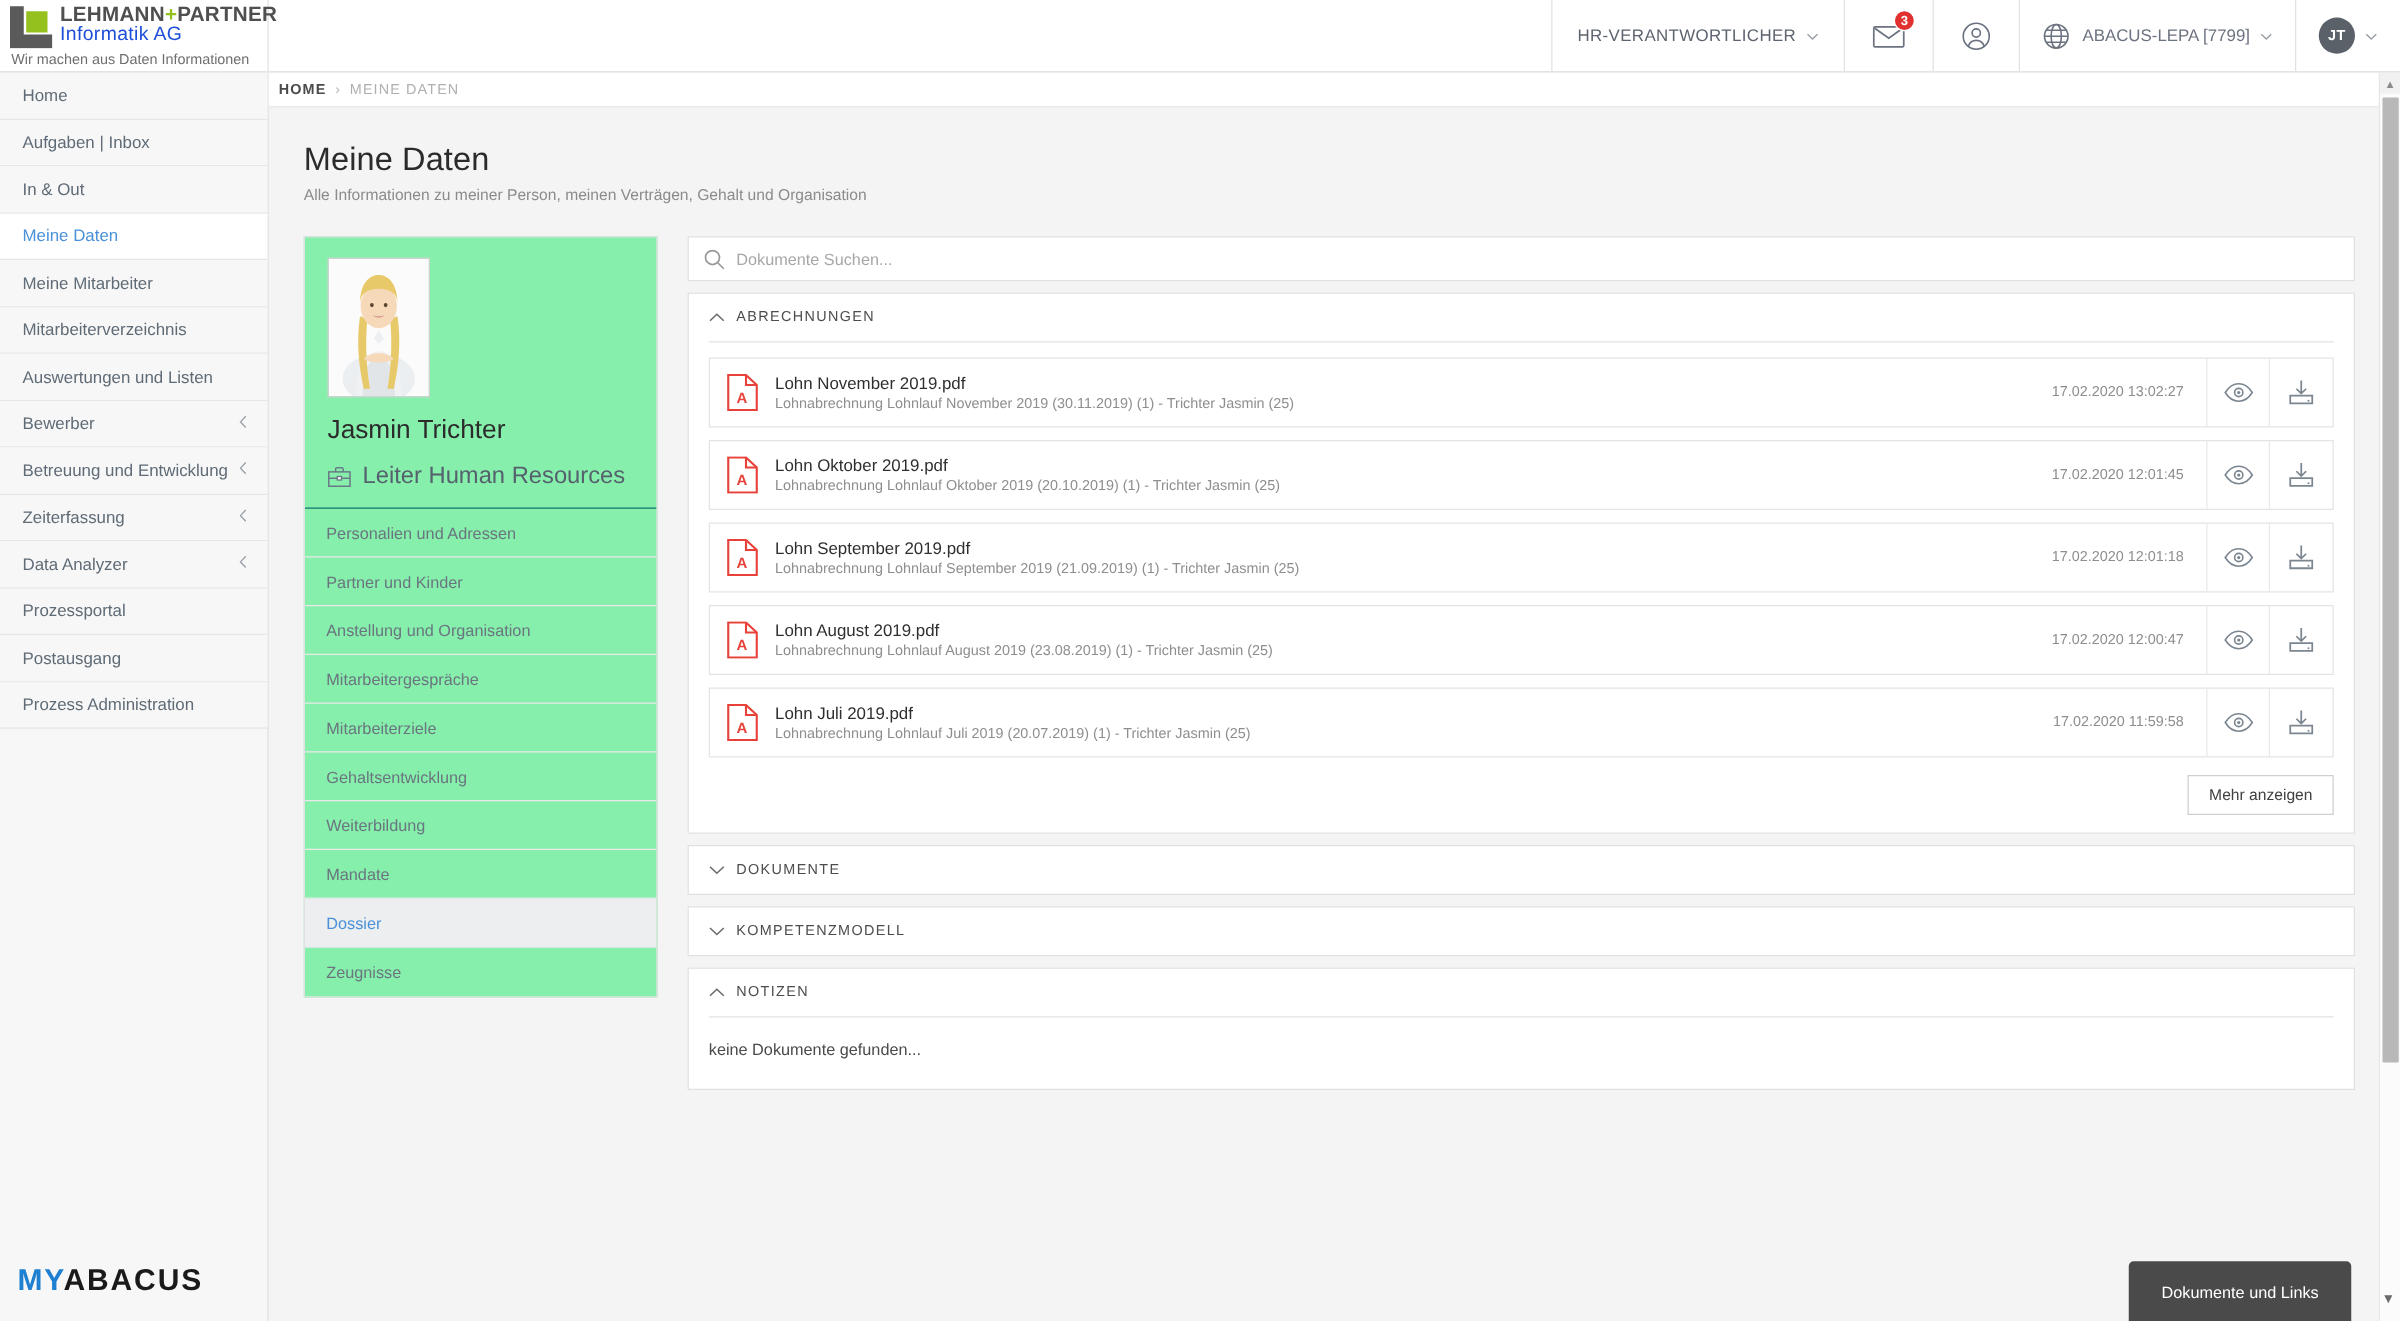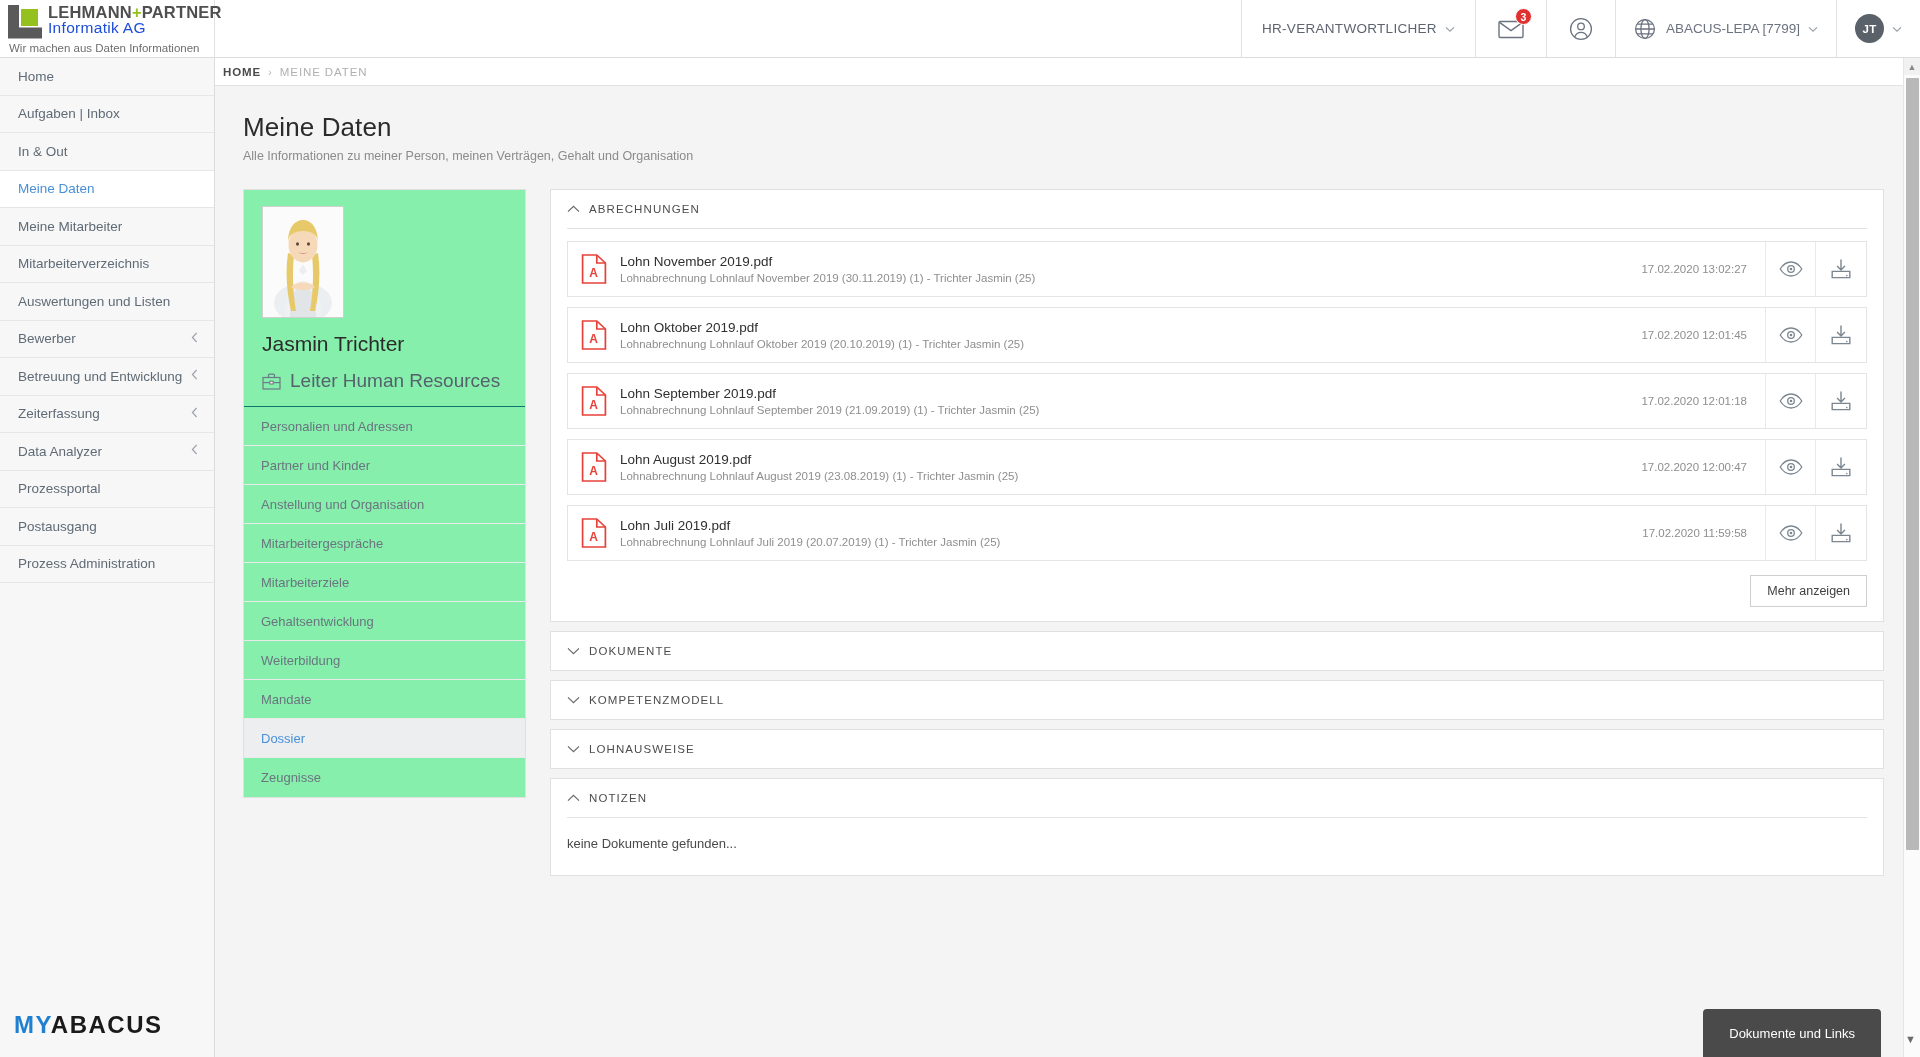--- a/index.html
+++ b/index.html
@@ -427,20 +427,27 @@
                     <span>Dossier</span>
                   </div>
                   <div class="p-item">
                     <span>Zeugnisse</span>
                   </div>
                 </div>
             </div>
 
             <div class="rightcol">
 
+              <div class="search-box">
+                <svg width="17" height="17" viewBox="0 0 17 17">
+                  <circle cx="7" cy="7" r="5.6" fill="none" stroke="#9a9a9a" stroke-width="1.4"></circle>
+                  <path d="M11.2 11.2L16 16" stroke="#9a9a9a" stroke-width="1.4" fill="none"></path>
+                </svg>
+                <input class="search-input" type="text" placeholder="Dokumente Suchen..." style="">
+              </div>
 
               <div id="sections">
                   <div class="panel" style="margin-bottom: 9px;">
                     <div class="panel-head">
                       <span class="chev">
                         <svg width="13" height="8" viewBox="0 0 13 8">
                           <path d="M1 6.6L6.5 1.4 12 6.6" fill="none" stroke="#6b6b6b" stroke-width="1.25"></path>
                         </svg>
                       </span>
                       <span>ABRECHNUNGEN</span>
@@ -605,30 +612,20 @@
                   <div class="panel" style="margin-bottom: 9px;">
                     <div class="panel-head">
                       <span class="chev">
                         <svg width="13" height="8" viewBox="0 0 13 8">
                           <path d="M1 1.4L6.5 6.6 12 1.4" fill="none" stroke="#6b6b6b" stroke-width="1.25"></path>
                         </svg>
                       </span>
                       <span>KOMPETENZMODELL</span>
                     </div>
                   </div>
-                  <div class="panel" style="margin-bottom: 9px;">
-                    <div class="panel-head">
-                      <span class="chev">
-                        <svg width="13" height="8" viewBox="0 0 13 8">
-                          <path d="M1 1.4L6.5 6.6 12 1.4" fill="none" stroke="#6b6b6b" stroke-width="1.25"></path>
-                        </svg>
-                      </span>
-                      <span>LOHNAUSWEISE</span>
-                    </div>
-                  </div>
                   <div class="panel" style="margin-bottom: 8px;">
                     <div class="panel-head">
                       <span class="chev">
                         <svg width="13" height="8" viewBox="0 0 13 8">
                           <path d="M1 6.6L6.5 1.4 12 6.6" fill="none" stroke="#6b6b6b" stroke-width="1.25"></path>
                         </svg>
                       </span>
                       <span>NOTIZEN</span>
                     </div>
                     <div class="panel-rule"></div>

